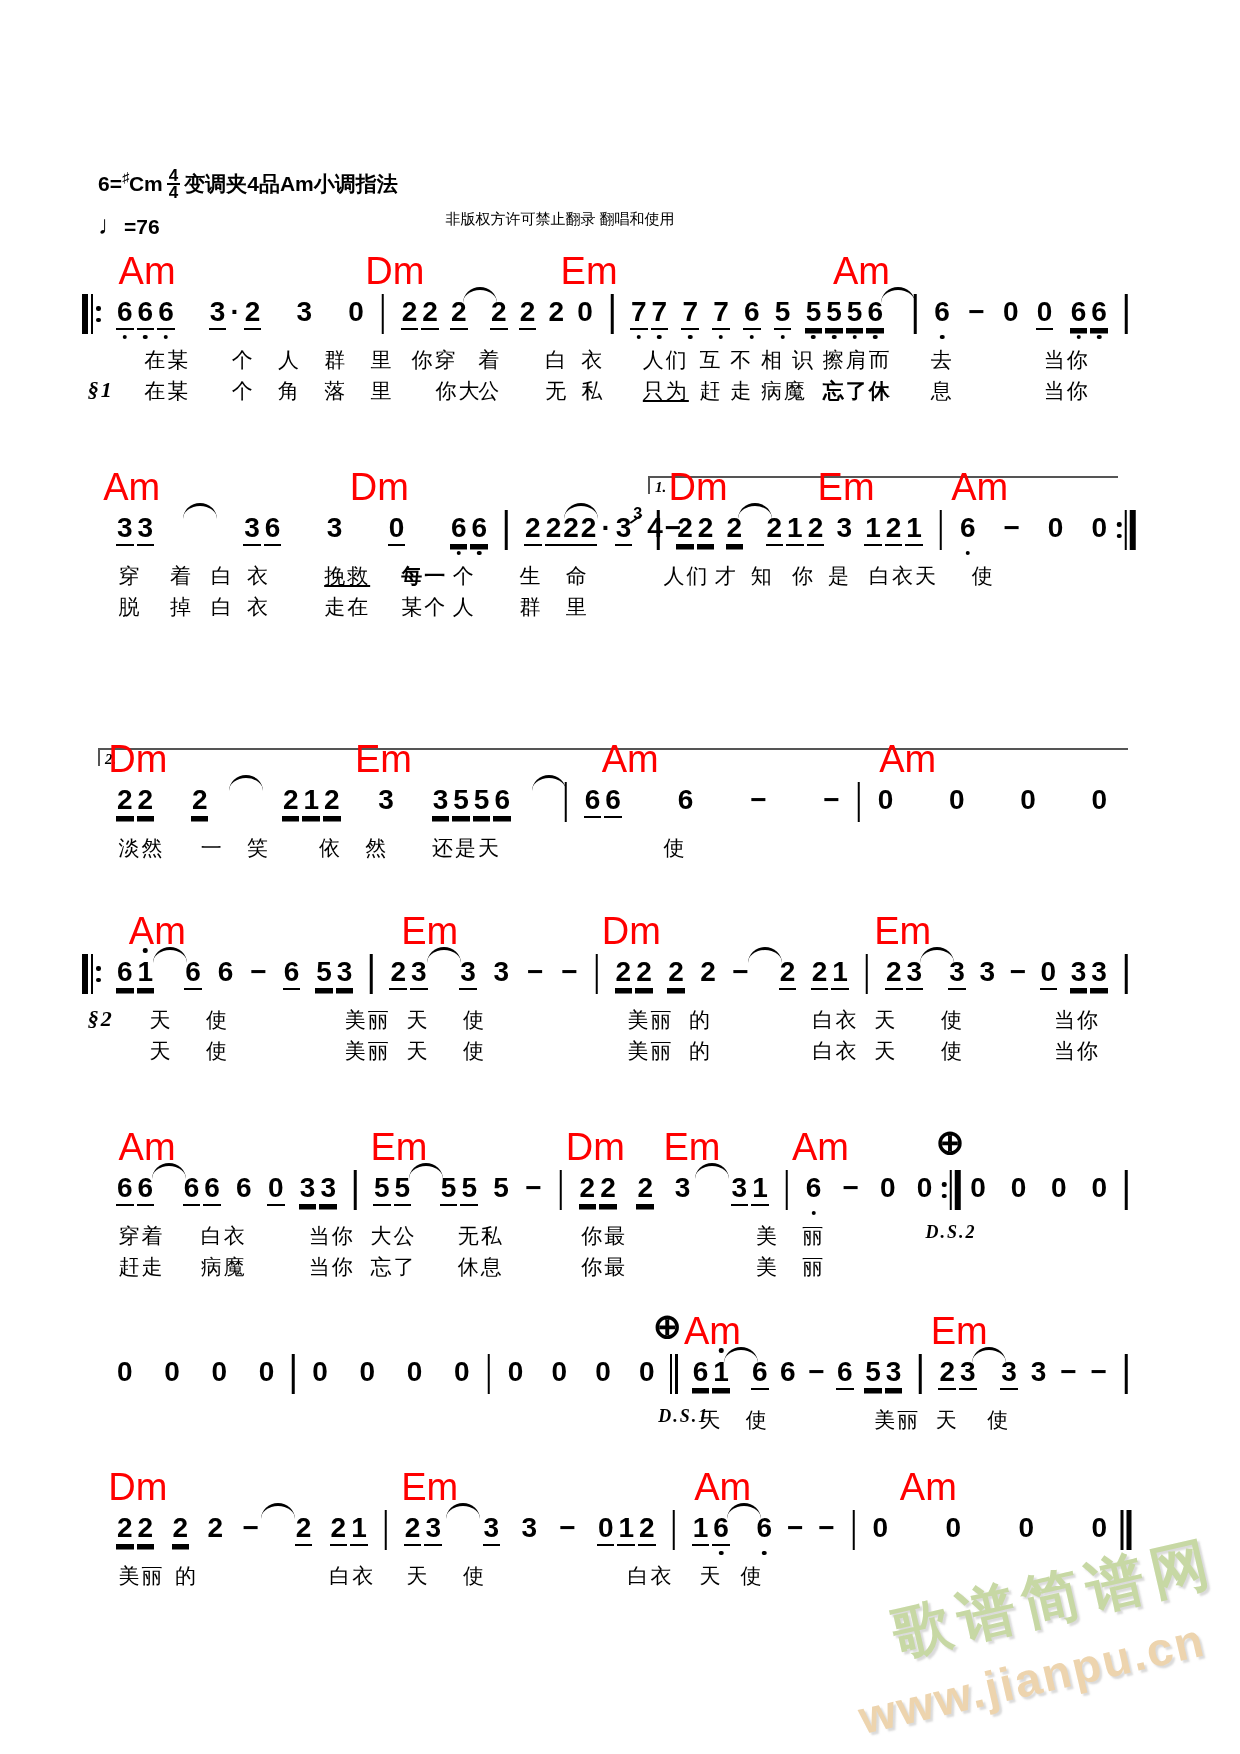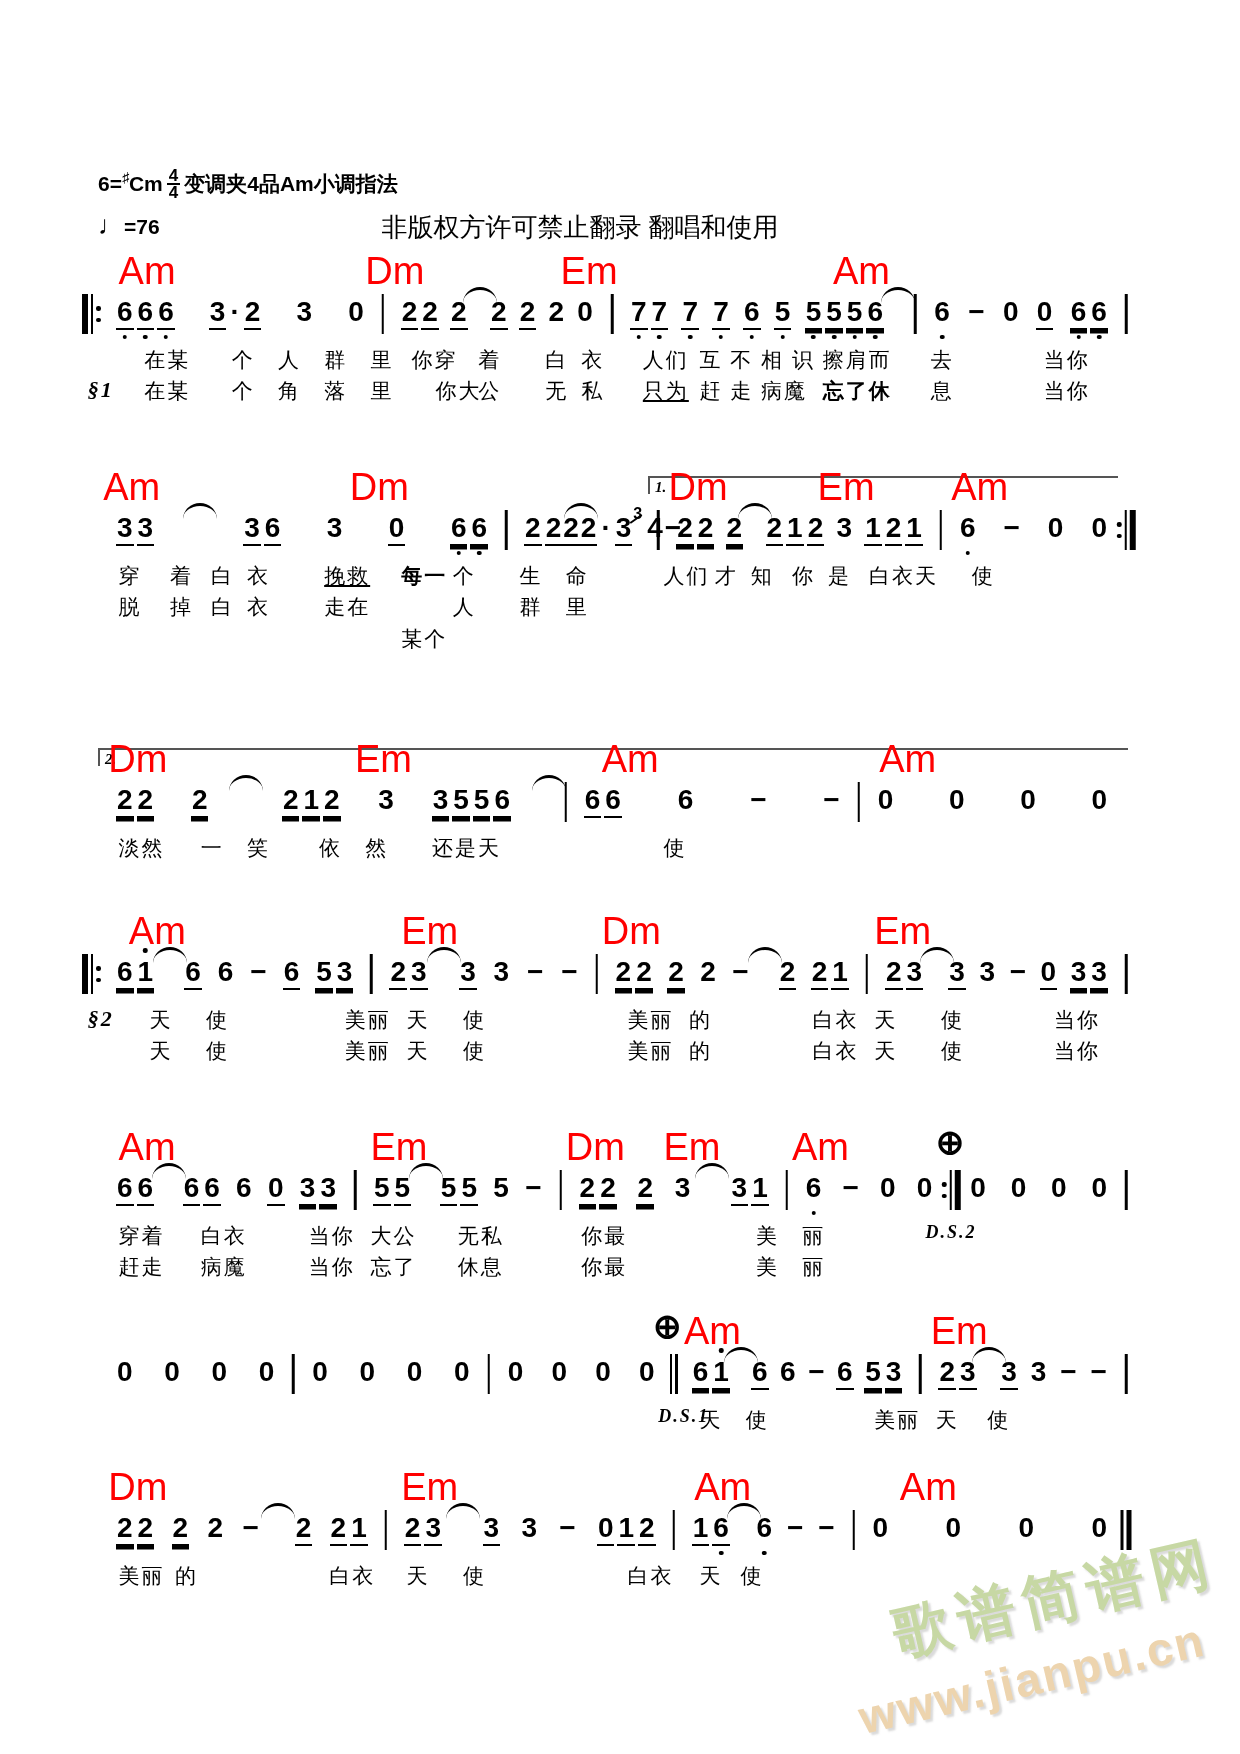--- a/index.html
+++ b/index.html
@@ -9,21 +9,21 @@
   .title{position:absolute;left:0;top:100px;width:1130px;text-align:center;
          font-size:40px;font-weight:bold;letter-spacing:2px;}
   .credits{position:absolute;left:888px;top:148px;font-size:20px;font-weight:bold;line-height:31px;white-space:pre;}
   .keyline{position:absolute;left:98px;top:168px;font-size:21px;font-weight:bold;display:flex;align-items:center;}
   .keyline .sharp{font-size:14px;vertical-align:top;transform:translateY(-7px);display:inline-block;}
   .frac{display:inline-flex;flex-direction:column;align-items:center;line-height:15px;font-size:17px;margin:0 4px;}
   .frac b{border-bottom:2px solid #000;padding:0 2px;}
   .tempo{position:absolute;left:98px;top:210px;font-size:21px;font-weight:bold;}
   .tempo .qnote{font-size:26px;}
   .performer{position:absolute;left:0;top:174px;width:1130px;text-align:center;font-size:21px;}
-  .notice{position:absolute;left:0;top:210px;width:1120px;text-align:center;font-size:26px;padding-left:20px;}
+  .notice{position:absolute;left:0;top:210px;width:1120px;text-align:center;font-size:15px;}
   
   .system{position:absolute;left:98px;width:1028px;height:160px;}
   .chord{position:absolute;top:0;color:#ff0000;font-size:38px;line-height:38px;font-weight:400;z-index:3;}
   .volta{position:absolute;top:8px;height:16px;border-top:2.5px solid #555;border-left:2.5px solid #555;z-index:1;}
   .volta .vlabel{position:absolute;left:5px;top:1px;font-family:"Liberation Serif",serif;
                  font-style:italic;font-weight:bold;font-size:15px;}
   .coda{position:absolute;top:-6px;font-size:34px;font-weight:bold;z-index:3;}
   .notes-layer{position:absolute;left:0;top:44px;width:100%;height:46px;}
   .measure{position:absolute;top:0;height:44px;display:flex;justify-content:space-between;
            align-items:flex-start;padding:0 18px;box-sizing:border-box;}
@@ -378,21 +378,21 @@
           <span class="lyric" style="left: 71%;">是</span>
           <span class="lyric" style="left: 75%;">白衣天</span>
           <span class="lyric" style="left: 85%;">使</span>
         </span>
         <span class="lyric-row" style="top: 125px;">
           <span class="lyric" style="left: 2%;">脱</span>
           <span class="lyric" style="left: 7%;">掉</span>
           <span class="lyric" style="left: 11%;">白</span>
           <span class="lyric" style="left: 14.5%;">衣</span>
           <span class="lyric" style="left: 22%;">走在</span>
-          <span class="lyric" style="left: 29.5%; margin-top: 32px;">某个</span>
+          <span class="lyric" style="left: 29.5%;">某个</span>
           <span class="lyric" style="left: 34.5%;">人</span>
           <span class="lyric" style="left: 41%;">群</span>
           <span class="lyric" style="left: 45.5%;">里</span>
         </span>
       </div>
       <div class="system" style="top: 740px;">
         <span class="volta" style="left: 0%; width: 100%;">
           <span class="vlabel">2.</span>
         </span>
         <span class="chord" style="left: 1%; color: rgb(255, 0, 0);">Dm</span>

